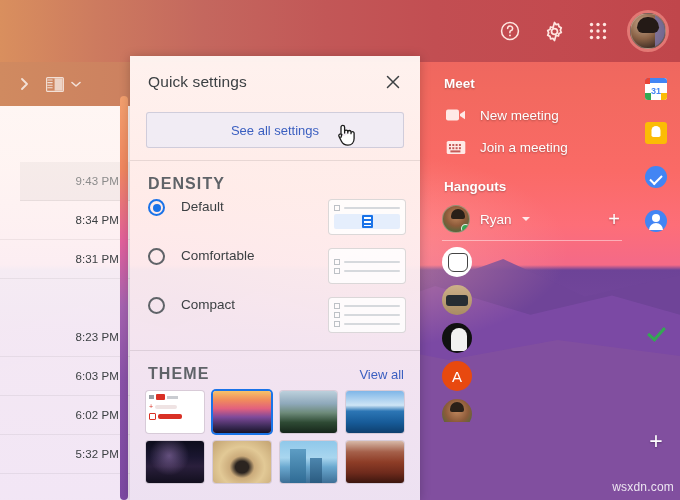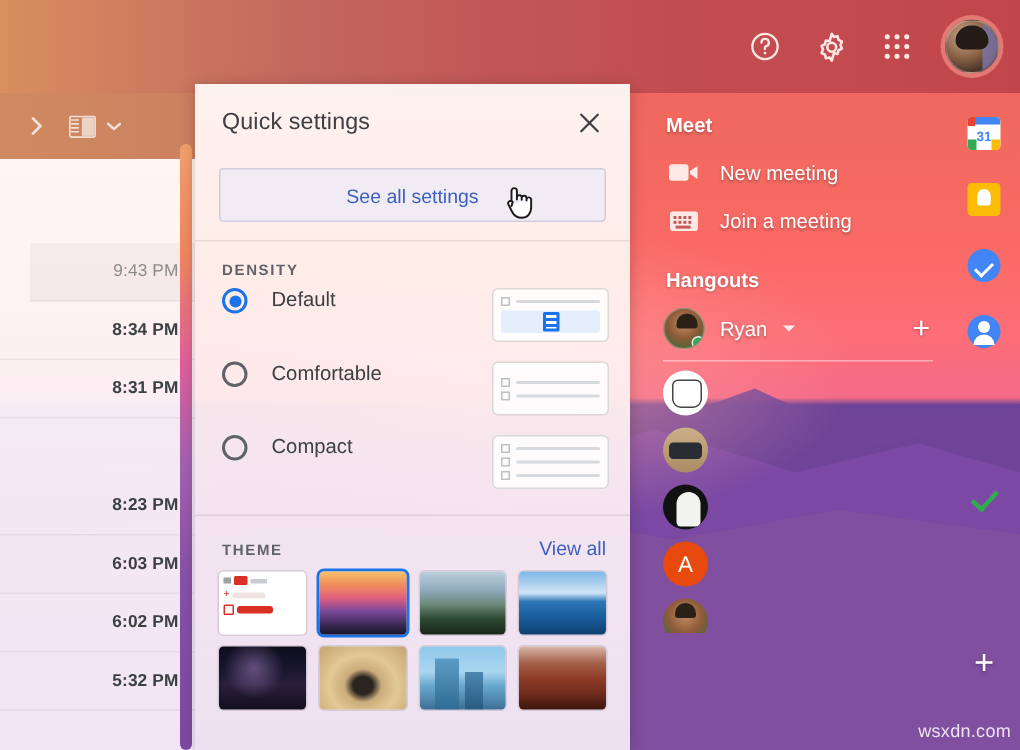--- a/index.html
+++ b/index.html
@@ -94,21 +94,21 @@
     height: 44px; background: linear-gradient(90deg, #d08a60 0%, #cc8160 100%);
     display: flex; align-items: center; gap: 14px; padding-left: 18px;
     box-sizing: border-box;
   }
   .lp-tool { display: flex; align-items: center; cursor: pointer; opacity: .75; }
   .lp-blank { height: 56px; }
   .row {
     height: 39px; display: flex; align-items: center; justify-content: flex-end;
     padding-right: 11px; box-sizing: border-box;
     border-bottom: 1px solid rgba(0,0,0,.055);
-    font-size: 11.5px; color: #3c4043; font-weight: bold;
+    font-size: 11.5px; color: #3c4043; font-weight: normal;
     letter-spacing: .1px; cursor: pointer;
   }
   .row.unread { color: #8b8b8b; font-weight: normal; background: rgba(0,0,0,.035); margin-left: 20px; }
   .row.spacer { border-bottom: none; }
   .scroll-strip {
     position: absolute; left: 120px; top: 96px; width: 8px; height: 404px;
     background: linear-gradient(180deg, #f3a06e 0%, #f0875f 18%, #e1609b 36%, #a563b0 52%, #8a52a8 70%, #7c4aa2 100%);
     border-radius: 4px; cursor: pointer;
   }
 
@@ -142,21 +142,21 @@
     color: #3b5fc0; font-size: 13px; cursor: pointer;
   }
   .cursor-hand {
     position: absolute; left: 205px; top: 14px; width: 22px; height: 28px;
     pointer-events: none;
   }
 
   .divider { height: 1px; background: rgba(0,0,0,.09); margin: 0 0 0 0; flex: none; }
 
   .sect-label {
-    font-size: 10px; letter-spacing: 1.1px; color: #5f6368;
+    font-size: 16px; letter-spacing: 1.1px; color: #5f6368;
     font-weight: bold; padding: 14px 16px 6px 18px; flex: none;
   }
 
   .density-list { padding: 0 14px 4px 14px; flex: none; }
   .dens-row {
     height: 49px; display: flex; cursor: pointer;
   }
   .radio {
     width: 17px; height: 17px; border-radius: 50%;
     border: 2px solid #5f6368; margin-left: 4px; margin-right: 16px;

